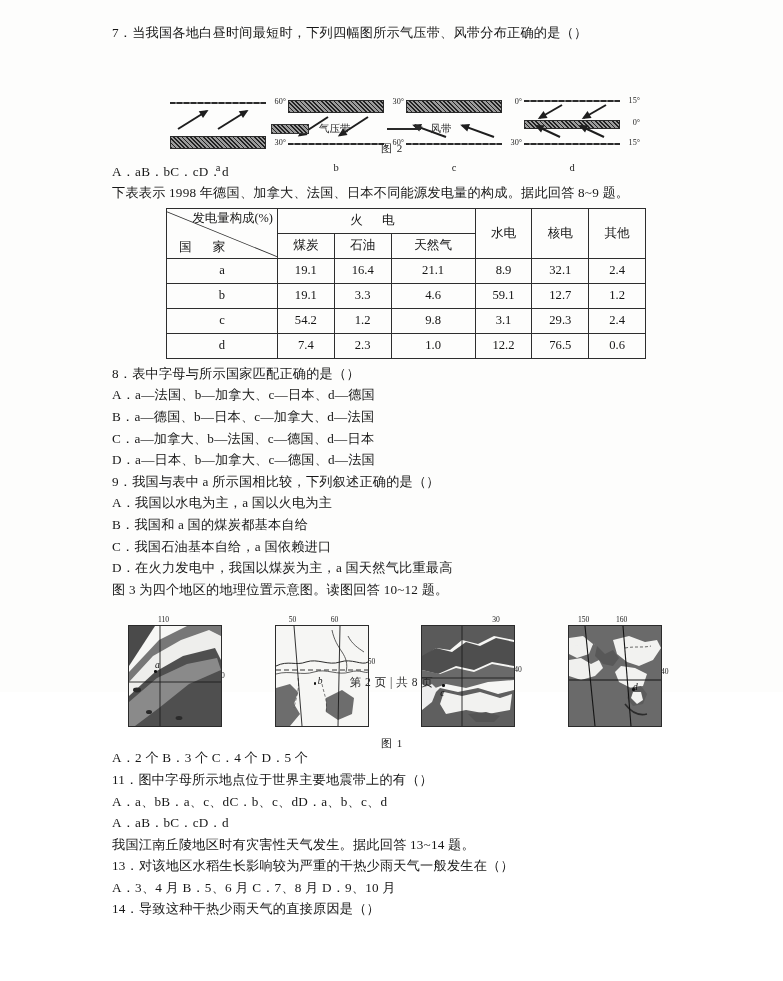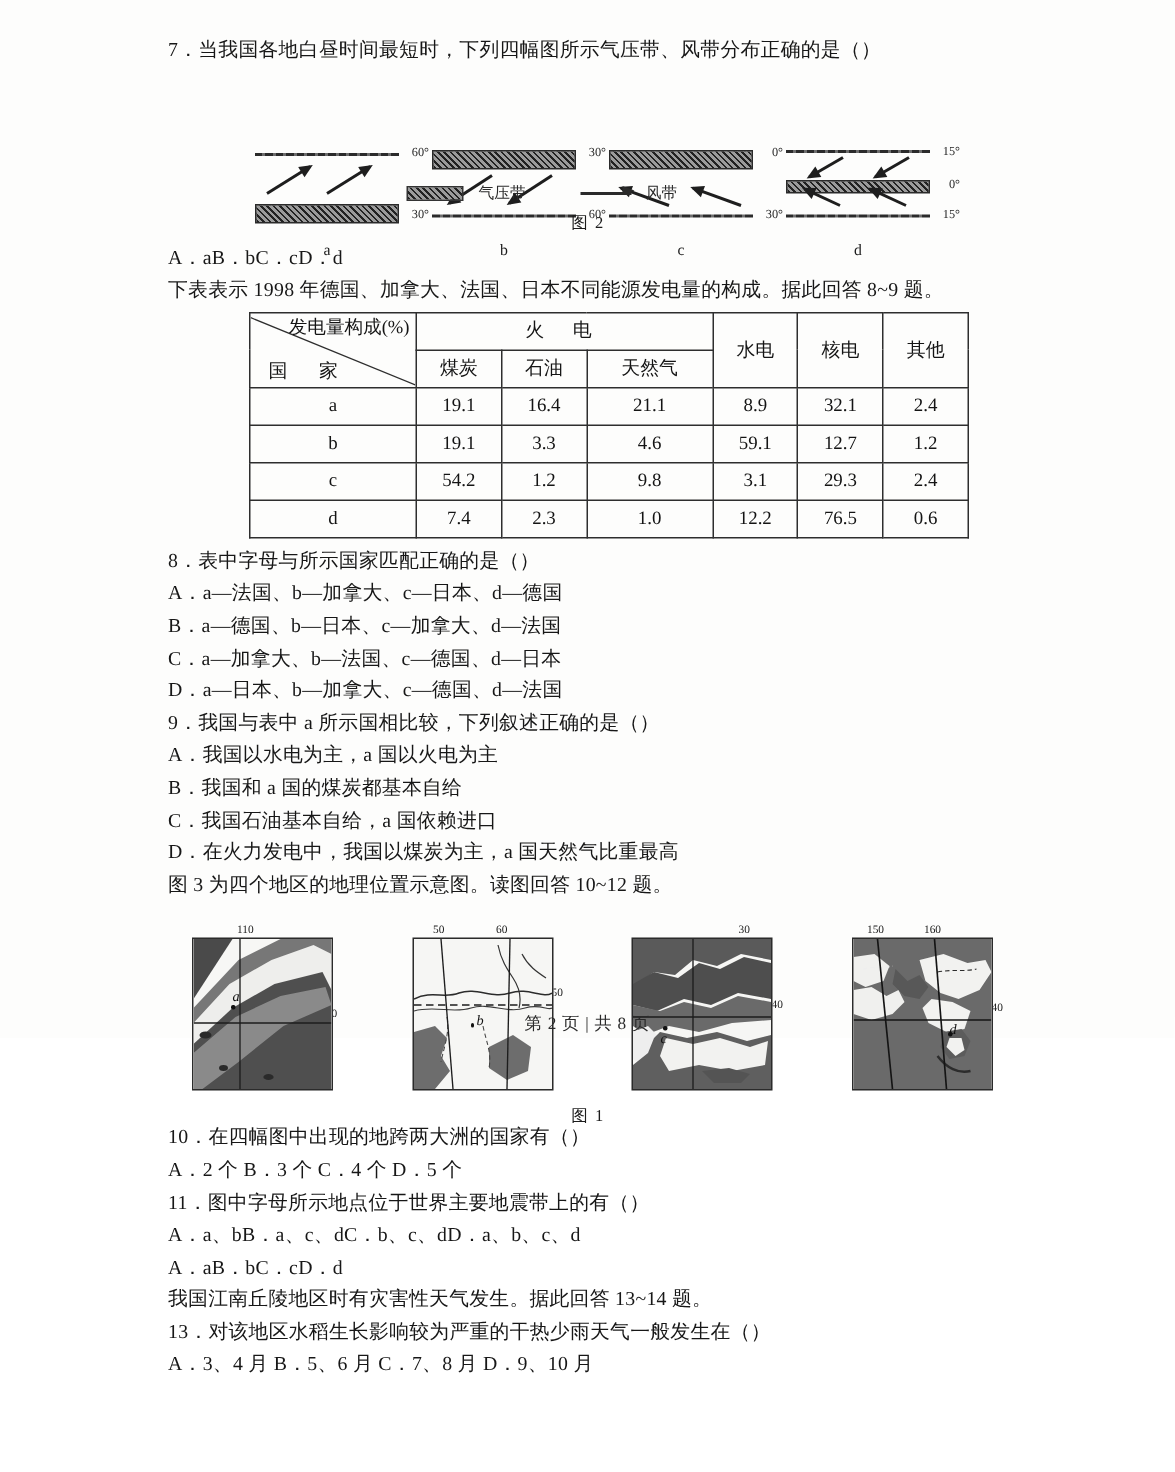--- a/index.html
+++ b/index.html
@@ -507,29 +507,29 @@
               <line x1="0" y1="54" x2="92" y2="54" stroke="#141414" stroke-width="1"></line>
             </svg>
             <span class="ptdot" style="left:63px; top:62px;"></span>
             <span class="ptlabel" style="left:64px; top:56px;">d</span>
           </div>
         </div>
       </div>
       <div class="fig3-cap">图 1</div>
     </div>
 
-    <div class="qline">10．在四幅图中出现的地跨两大洲的国家有（）</div>
     <div class="qline opt">A．2 个 B．3 个 C．4 个 D．5 个</div>
 
     <div class="qline">11．图中字母所示地点位于世界主要地震带上的有（）</div>
     <div class="qline opt">A．a、bB．a、c、dC．b、c、dD．a、b、c、d</div>
 
     <div class="qline opt">A．aB．bC．cD．d</div>
 
     <div class="qline">我国江南丘陵地区时有灾害性天气发生。据此回答 13~14 题。</div>
     <div class="qline">13．对该地区水稻生长影响较为严重的干热少雨天气一般发生在（）</div>
     <div class="qline opt">A．3、4 月 B．5、6 月 C．7、8 月 D．9、10 月</div>
 
+    <div class="qline">14．导致这种干热少雨天气的直接原因是（）</div>
 
   </div>
 
   <div class="footer">第 2 页 | 共 8 页</div>
 </div>
 
 </body></html>

